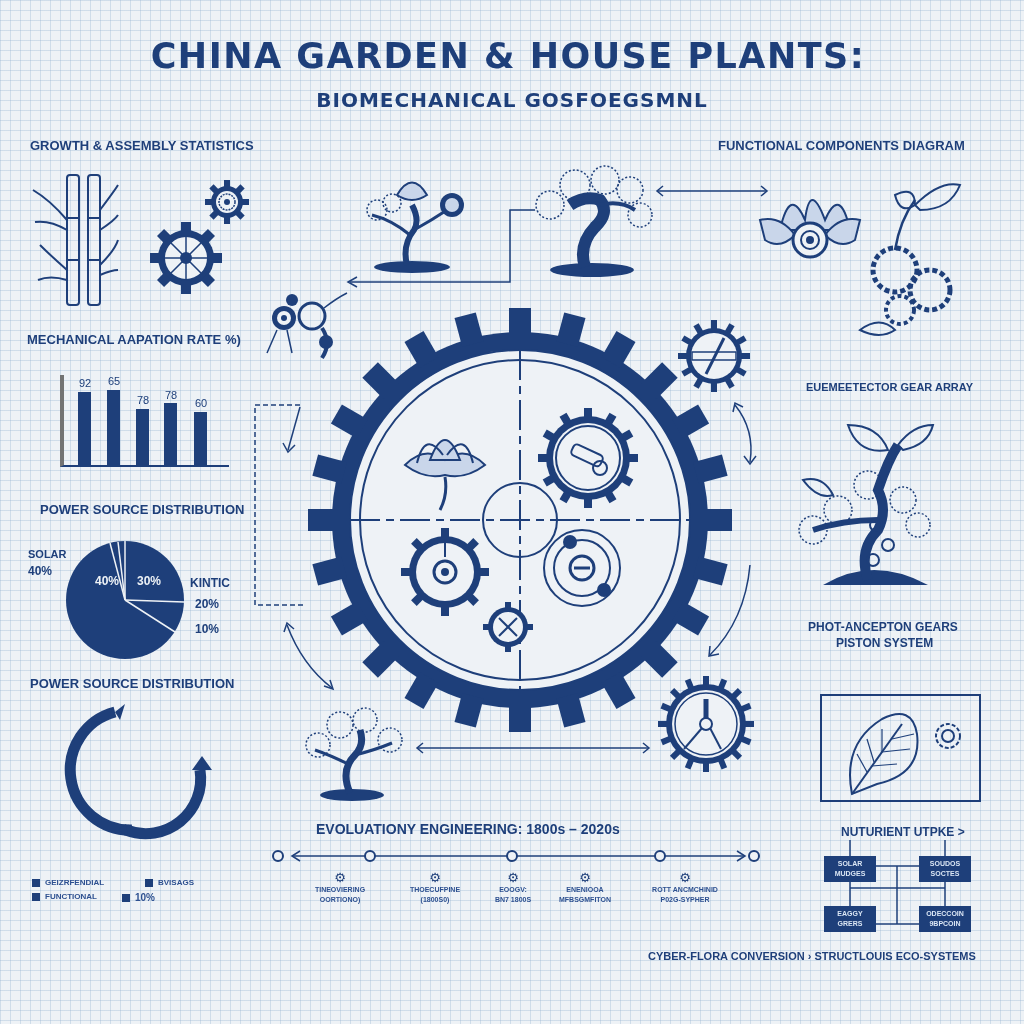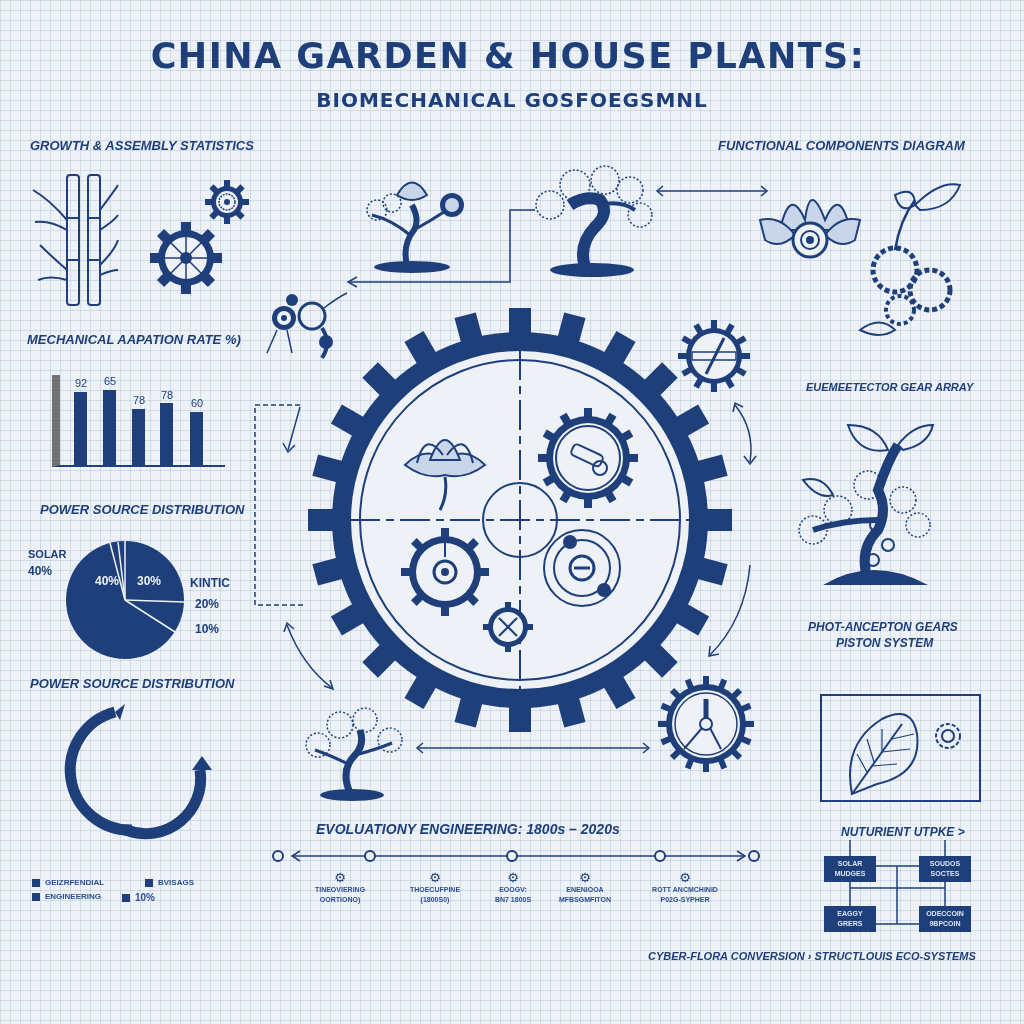--- a/index.html
+++ b/index.html
@@ -18,21 +18,21 @@
     left: 0; width: 1016px; top: 36px; text-align: center;
     font-family: "DejaVu Sans", sans-serif; font-weight: bold;
     font-size: 35px; letter-spacing: 1.5px; color: #1e3f7a;
   }
   .subtitle {
     left: 0; width: 1024px; top: 88px; text-align: center;
     font-family: "DejaVu Sans", sans-serif; font-weight: bold;
     font-size: 20px; letter-spacing: 1px; color: #1e3f7a;
   }
   .section-head {
-    font-weight: bold; font-size: 13px; color: #1e3f7a; white-space: nowrap; font-style: italic;
+    font-weight: bold; font-size: 13px; color: #1e3f7a; white-space: nowrap;
   }
   .lbl { font-weight: bold; font-size: 12px; color: #1e3f7a; white-space: nowrap; }
   .small { font-size: 7px; font-weight: bold; color: #2d5090; text-align: center; line-height: 10px; }
   .bar { position: absolute; bottom: 0; width: 13px; background: #1e3f7a; }
   .bar-val { position: absolute; font-size: 11px; color: #1e3f7a; width: 30px; text-align: center; }
   .box {
     position: absolute; width: 52px; height: 26px; background: #1e3f7a; color: #dbe6f4;
     font-size: 7px; font-weight: bold; text-align: center; line-height: 10px; padding-top: 3px; box-sizing: border-box;
   }
   .legend-sq { display: inline-block; width: 8px; height: 8px; background: #1e3f7a; margin-right: 5px; vertical-align: middle; }
@@ -102,21 +102,21 @@
       <rect x="-3" y="-22" width="6" height="8" transform="rotate(-45)"></rect>
     <rect x="-3" y="14" width="6" height="8" transform="rotate(45)"></rect>
       <rect x="-3" y="14" width="6" height="8" transform="rotate(-45)"></rect>
   </g>
   <circle r="11" fill="#eef2f6"></circle>
   <circle r="8" fill="none" stroke="#1e3f7a" stroke-width="1.5" stroke-dasharray="2 1"></circle>
   <circle r="3" fill="#1e3f7a"></circle>
 </svg>
 
 <div class="abs section-head" style="left:27px; top:332px;">MECHANICAL AAPATION RATE %)</div>
-<div class="abs" style="left:52px; top:375px; width:165px; height:90px; border-left:8px solid #737373; border-bottom:2px solid #1e3f7a;text-decoration:underline;">
+<div class="abs" style="left:60px; top:375px; width:165px; height:90px; border-left:4px solid #737373; border-bottom:2px solid #1e3f7a;text-decoration:underline;">
   <div class="bar" style="left:14px; height:73px;"></div>
   <div class="bar" style="left:43px; height:75px;"></div>
   <div class="bar" style="left:72px; height:56px;"></div>
   <div class="bar" style="left:100px; height:62px;"></div>
   <div class="bar" style="left:130px; height:53px;"></div>
   <div class="bar-val" style="left:6px; top:2px;">92</div>
   <div class="bar-val" style="left:35px; top:0px;">65</div>
   <div class="bar-val" style="left:64px; top:19px;">78</div>
   <div class="bar-val" style="left:92px; top:14px;">78</div>
   <div class="bar-val" style="left:122px; top:22px;">60</div>
@@ -145,21 +145,21 @@
 <svg style="left:30px; top:700px;" width="190" height="140" viewBox="0 0 190 140">
   <path d="M72 130 A60 60 0 0 1 55 12" fill="none" stroke="#1e3f7a" stroke-width="11" transform="translate(30,0)"></path>
   <path d="M85 12 L95 4 L90 20 Z" fill="#1e3f7a"></path>
   <path d="M96 130 A55 55 0 0 0 170 70" fill="none" stroke="#1e3f7a" stroke-width="11"></path>
   <path d="M162 70 L172 56 L182 70 Z" fill="#1e3f7a"></path>
   <path d="M96 124 L88 130 L98 136 Z" fill="#1e3f7a"></path>
 </svg>
 <div class="abs" style="left:32px; top:878px;">
   <div class="legend-item" style="position:absolute; left:0; top:0; width:100px;"><span class="legend-sq"></span><span>GEIZRFENDIAL</span></div>
   <div class="legend-item" style="position:absolute; left:90px; top:0; width:80px;padding-left:23px;"><span class="legend-sq"></span><span>BVISAGS</span></div>
-  <div class="legend-item" style="position:absolute; left:0; top:14px; width:100px;"><span class="legend-sq"></span><span>ENGINEERING</span></div>
+  <div class="legend-item" style="position:absolute; left:0; top:14px; width:100px;"><span class="legend-sq"></span><span>FUNCTIONAL</span></div>
   <div class="legend-item" style="position:absolute; left:90px; top:14px; width:80px; font-size:10px;"><span class="legend-sq"></span><span>10%</span></div>
 </div>
 
 <svg style="left:362px; top:175px;" width="110" height="95" viewBox="0 0 110 95">
   <ellipse cx="50" cy="92" rx="38" ry="6" fill="#1e3f7a"></ellipse>
   <path d="M45 90 Q40 70 52 55 Q58 45 50 30" fill="none" stroke="#1e3f7a" stroke-width="6"></path>
   <path d="M52 55 Q70 45 85 35" fill="none" stroke="#1e3f7a" stroke-width="3"></path>
   <path d="M48 60 Q30 45 10 40" fill="none" stroke="#1e3f7a" stroke-width="3"></path>
   <g fill="none" stroke="#1e3f7a" stroke-width="1.5">
     <circle cx="15" cy="35" r="10" stroke-dasharray="2 2"></circle>

